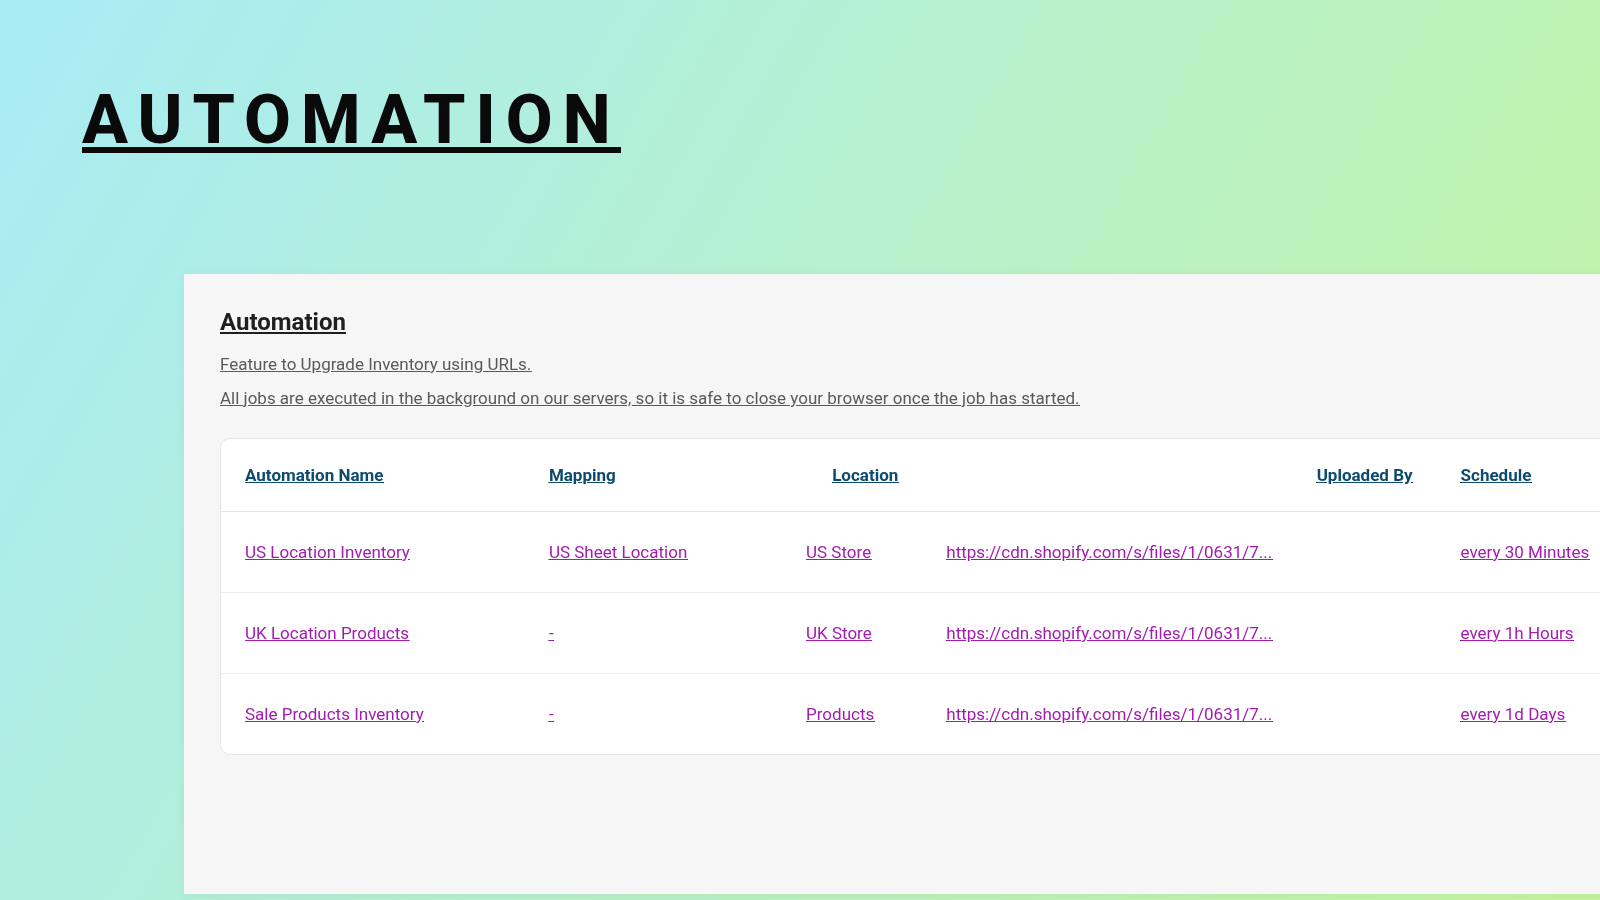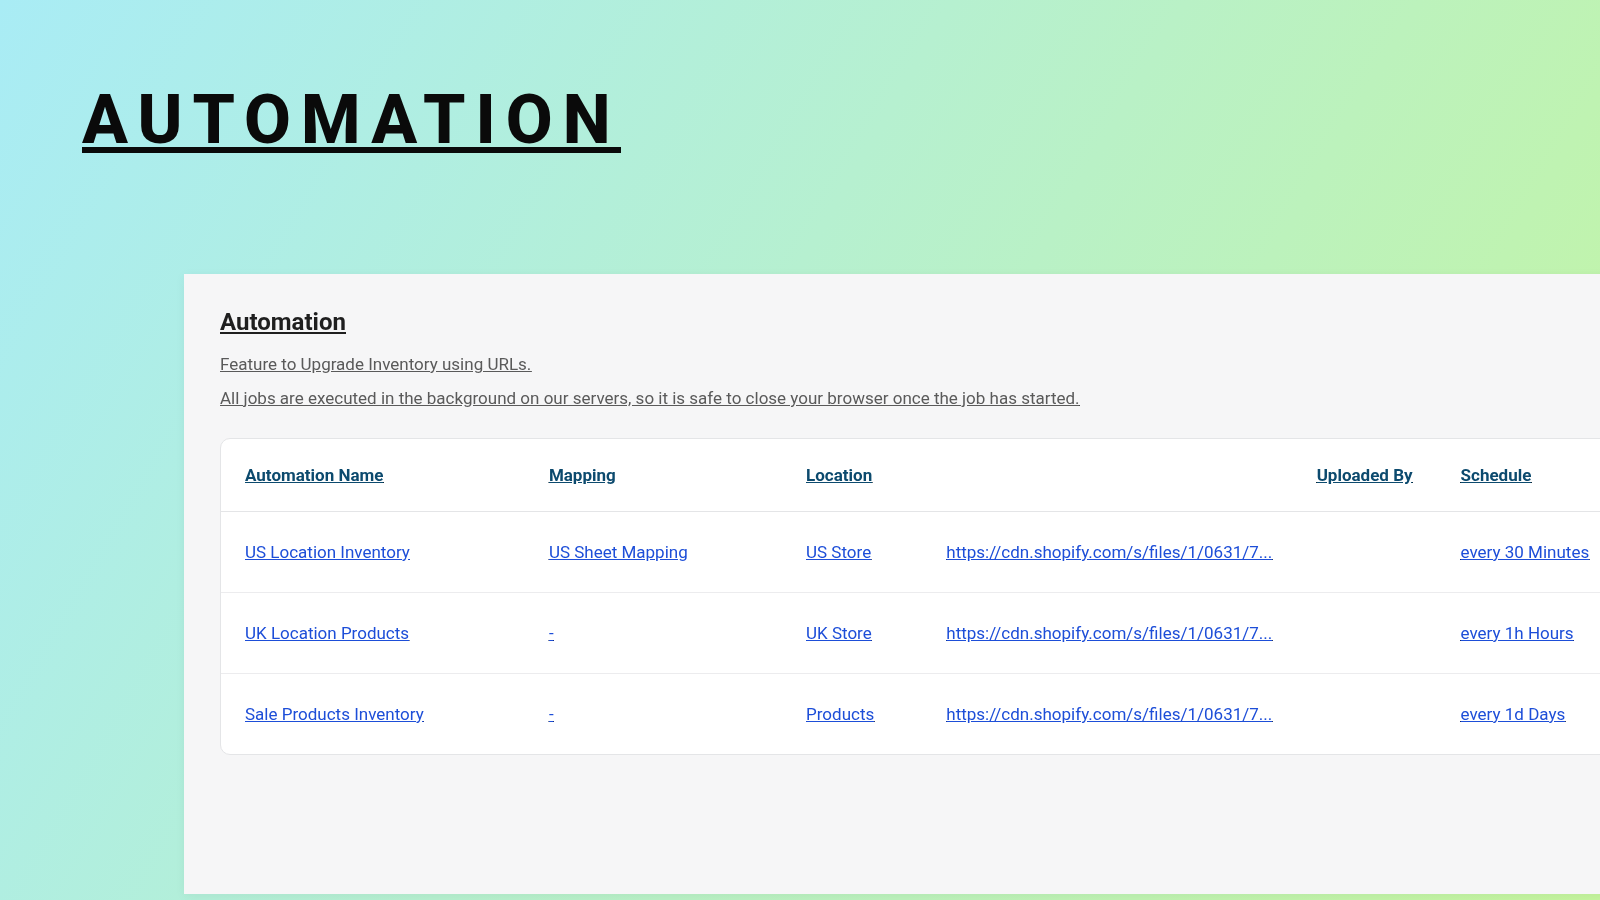--- a/index.html
+++ b/index.html
@@ -68,29 +68,29 @@
   thead th {
     text-align: left;
     font-size: 17px;
     font-weight: 700;
     color: #0c4a6e;
     padding: 26px 24px;
     border-bottom: 1px solid #e4e5e7;
   }
   tbody td {
     font-size: 17px;
-    color: #1d4ed8;
+    color: #a21caf;
     padding: 30px 24px;
     border-bottom: 1px solid #ececee;
     white-space: nowrap;
   }
   tbody tr:last-child td { border-bottom: none; }
   .col-name { width: 260px; }
   .col-mapping { width: 220px; }
-  .col-location { width: 120px; }
+  .col-location { width: 120px; text-align: right; }
   .col-uploaded { width: 440px; text-align: right; }
   .col-schedule { width: 180px; }
 </style>
 </head>
 <body>
 
 <div class="hero">
   <h1 class="hero-title">AUTOMATION</h1>
 </div>
 
@@ -108,21 +108,21 @@
           <th class="col-name">Automation Name</th>
           <th class="col-mapping">Mapping</th>
           <th class="col-location">Location</th>
           <th class="col-uploaded">Uploaded By</th>
           <th class="col-schedule">Schedule</th>
         </tr>
       </thead>
       <tbody>
         <tr>
           <td>US Location Inventory</td>
-          <td>US Sheet Mapping</td>
+          <td>US Sheet Location</td>
           <td>US Store</td>
           <td>https://cdn.shopify.com/s/files/1/0631/7...</td>
           <td>every 30 Minutes</td>
         </tr>
         <tr>
           <td>UK Location Products</td>
           <td>-</td>
           <td>UK Store</td>
           <td>https://cdn.shopify.com/s/files/1/0631/7...</td>
           <td>every 1h Hours</td>

